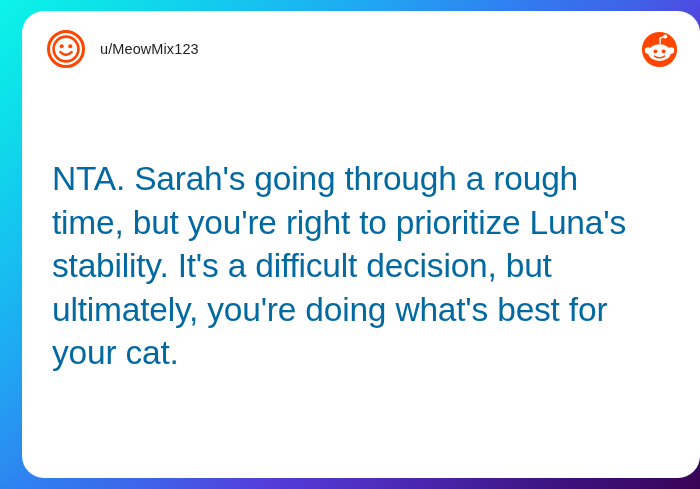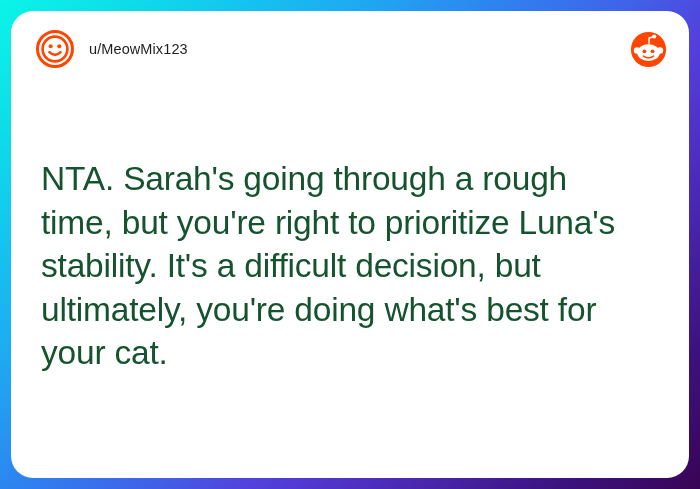--- a/index.html
+++ b/index.html
@@ -30,21 +30,21 @@
         #45209e 80%,
         #3c127e 88%,
         #3a0a68 95%,
         #380352 100%);
     box-sizing: border-box;
   }
 
   
   #card {
     position: absolute;
-    left: 11px;
+    left: 22px;
     top: 11px;
     width: 678px;
     height: 467px;
     background: #ffffff;
     border-radius: 22px;
     box-sizing: border-box;
     overflow: hidden;
   }
 
   
@@ -86,21 +86,21 @@
   }
 
   
   #comment-body {
     position: absolute;
     left: 30px;
     top: 146px;
     width: 600px;
     font-size: 33.5px;
     line-height: 43.5px;
-    color: #14532d;
+    color: #0369a1;
     font-weight: 400;
     letter-spacing: -0.2px;
     white-space: pre-wrap;
     word-break: normal;
   }
 </style>
 </head>
 <body>
 
 <div id="stage">

